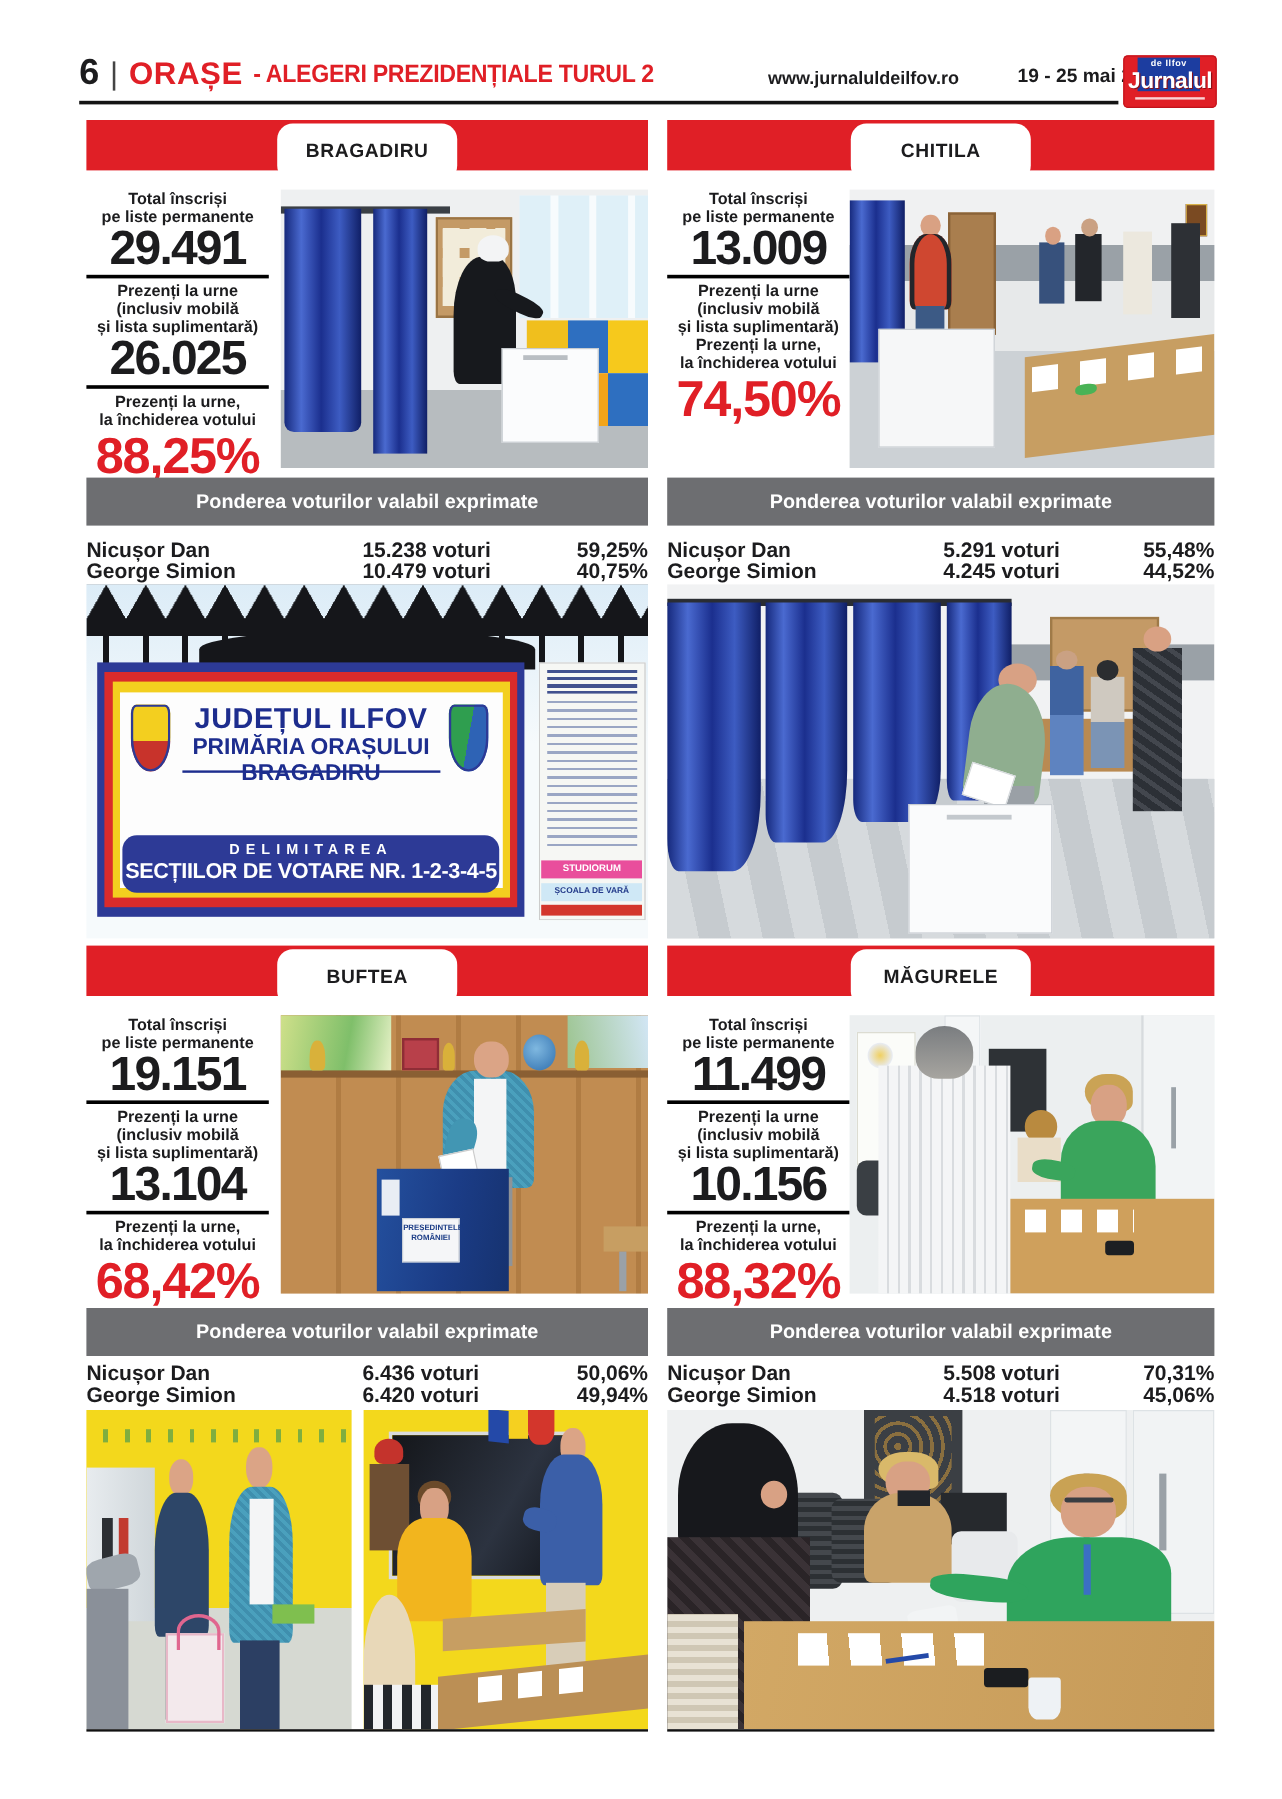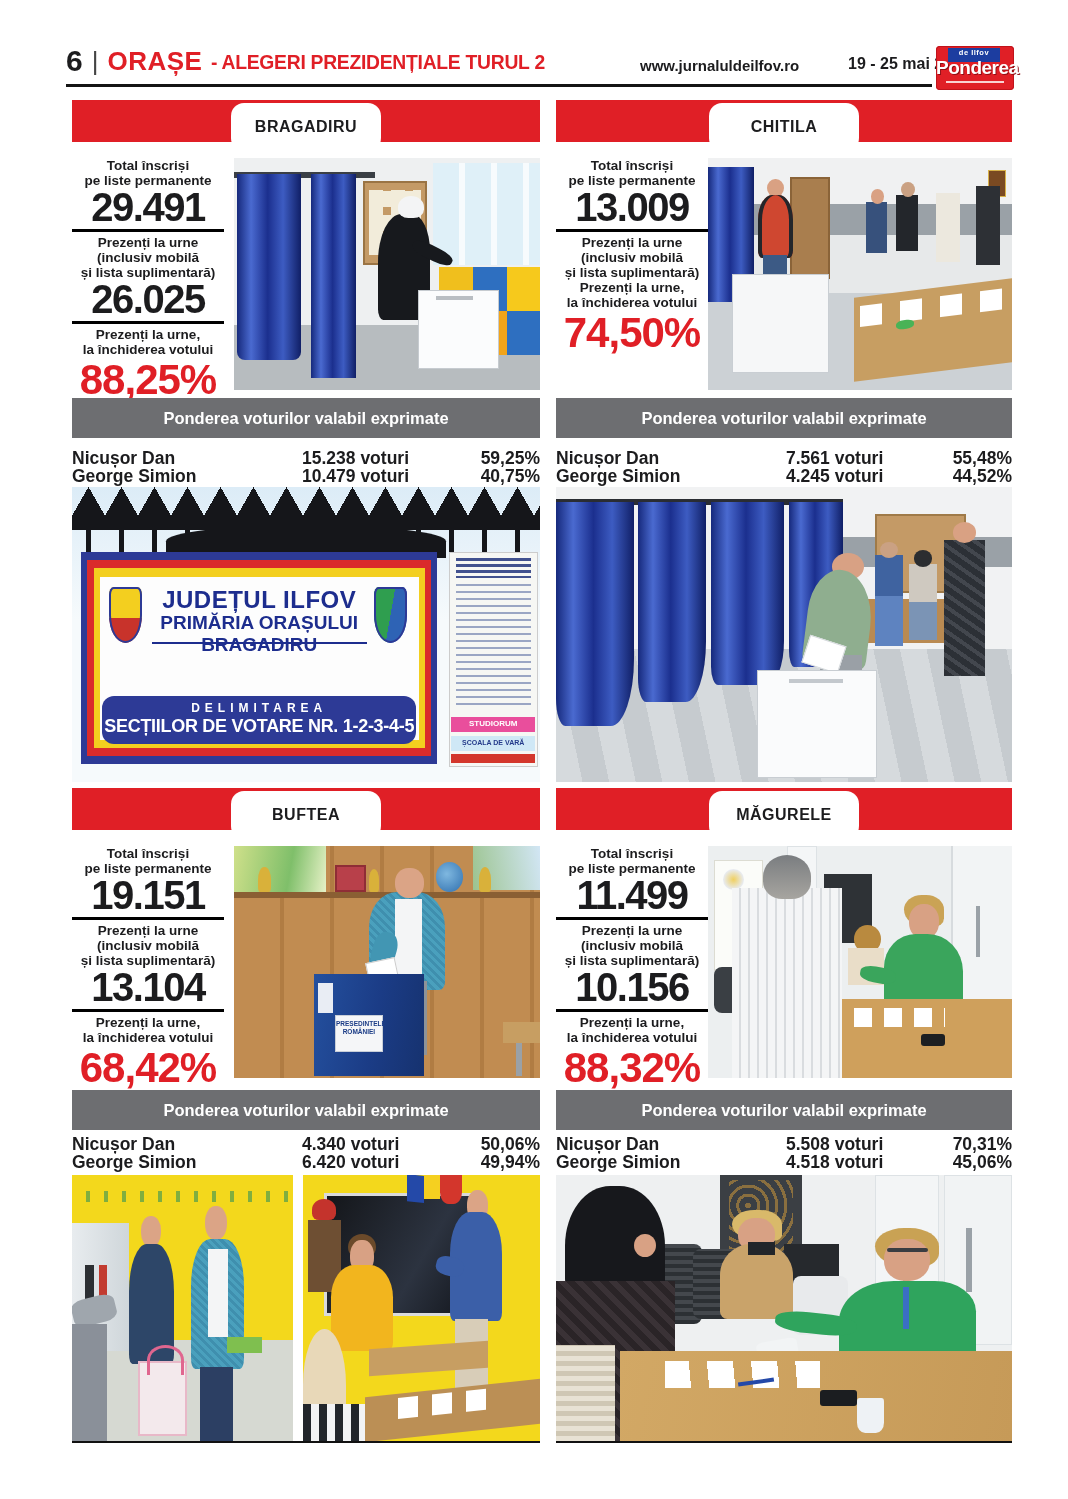--- a/index.html
+++ b/index.html
@@ -17,21 +17,21 @@
   .hdr-left{left:66px;top:46px;display:flex;align-items:flex-end;gap:9px;}
   .pgnum{font-size:30px;font-weight:bold;line-height:30px;}
   .pipe{font-size:26px;font-weight:300;color:#444;line-height:30px;}
   .section-name{font-size:26px;font-weight:bold;color:var(--red);line-height:30px;letter-spacing:.5px;}
   .section-suffix{font-size:21px;font-weight:bold;color:var(--red);line-height:28px;letter-spacing:-.3px;transform:scaleX(.92);transform-origin:left bottom;}
   .site{left:640px;top:57px;font-size:15px;font-weight:bold;}
   .dater{left:848px;top:55px;font-size:16px;font-weight:bold;}
   .hdr-rule{left:66px;top:84px;width:866px;height:3px;background:#141414;}
   .logo{left:936px;top:46px;width:78px;height:44px;background:var(--red);border-radius:4px;
         box-shadow:inset 0 0 0 1px #c0131b;}
-  .logo-strip{left:948px;top:48px;width:52px;height:14px;background:#1c3da0;color:#fff;
+  .logo-strip{left:948px;top:48px;width:52px;height:28px;background:#1c3da0;color:#fff;
         font-size:7.5px;font-weight:bold;text-align:center;line-height:10px;letter-spacing:.5px;}
   .logo-main{left:936px;top:57px;width:78px;text-align:center;color:#fff;font-size:19px;
         font-weight:bold;letter-spacing:-.5px;text-shadow:1px 1px 0 #8f0e14;}
   .logo-tag{left:946px;top:81px;width:58px;height:2px;background:rgba(255,255,255,.8);}
   
   .colL{left:72px;width:468px;}
   .colR{left:556px;width:456px;}
   .band{height:42px;background:var(--red);}
   .tab{width:150px;height:48px;background:#fff;border-radius:13px;display:flex;align-items:center;
        justify-content:center;font-size:16px;font-weight:bold;letter-spacing:.5px;}
@@ -98,21 +98,21 @@
     <span class="pgnum">6</span>
     <span class="pipe">|</span>
     <span class="section-name">ORAȘE</span>
     <span class="section-suffix">- ALEGERI PREZIDENȚIALE  TURUL 2</span>
   </div>
   <div class="abs site">www.jurnaluldeilfov.ro</div>
   <div class="abs dater">19 - 25 mai 2025</div>
   <div class="abs hdr-rule"></div>
   <div class="abs logo"></div>
   <div class="abs logo-strip">de Ilfov</div>
-  <div class="abs logo-main">Ponderea</div>
+  <div class="abs logo-main">Jurnalul</div>
   <div class="abs logo-tag"></div>
 
   <div class="abs band colL" style="top:100px"></div>
   <div class="abs band colR" style="top:100px"></div>
   <div class="abs tab" style="left:709px;top:103px">
     <span>CHITILA</span>
   </div>
   <div class="abs tab" style="left:231px;top:103px">
     <span>BRAGADIRU</span>
   </div>
@@ -191,21 +191,21 @@
     </div>
     <div class="vrow">
       <span>George Simion</span>
       <span>10.479 voturi</span>
       <span class="vpct">40,75%</span>
     </div>
   </div>
   <div class="abs colR" style="top:450px">
     <div class="vrow">
       <span>Nicușor Dan</span>
-      <span>7.561 voturi</span>
+      <span>5.291 voturi</span>
       <span class="vpct">55,48%</span>
     </div>
     <div class="vrow">
       <span>George Simion</span>
       <span>4.245 voturi</span>
       <span class="vpct">44,52%</span>
     </div>
   </div>
 
   <div class="ph ph-sign">
@@ -338,21 +338,21 @@
   <div class="abs gbar colL" style="top:1090px">
     <span>Ponderea voturilor valabil exprimate</span>
   </div>
   <div class="abs gbar colR" style="top:1090px">
     <span>Ponderea voturilor valabil exprimate</span>
   </div>
 
   <div class="abs colL" style="top:1136px">
     <div class="vrow">
       <span>Nicușor Dan</span>
-      <span>4.340 voturi</span>
+      <span>6.436 voturi</span>
       <span class="vpct">50,06%</span>
     </div>
     <div class="vrow">
       <span>George Simion</span>
       <span>6.420 voturi</span>
       <span class="vpct">49,94%</span>
     </div>
   </div>
   <div class="abs colR" style="top:1136px">
     <div class="vrow">

